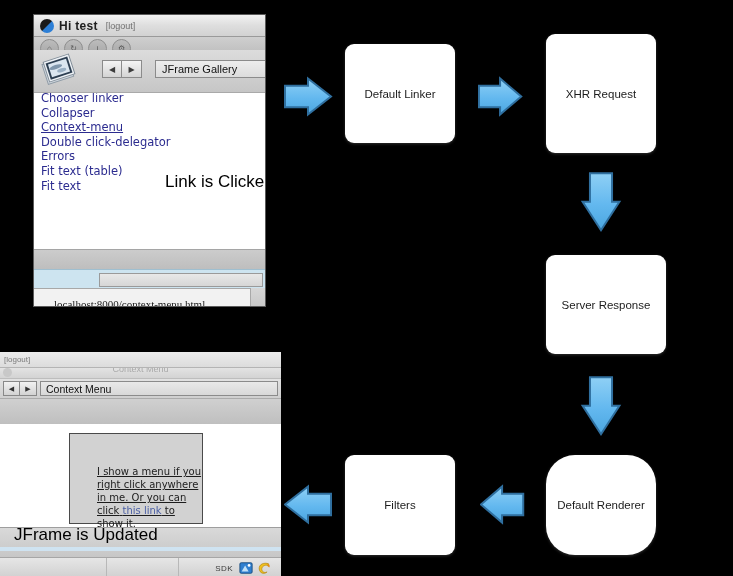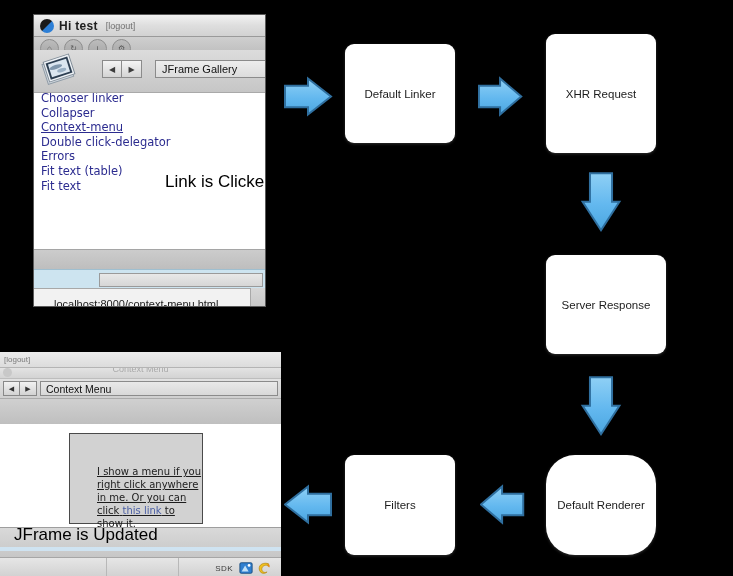--- a/index.html
+++ b/index.html
@@ -108,21 +108,21 @@
   }
   #win1-bottom{
     position:absolute;left:0;top:273px;width:100%;bottom:0;
     background:linear-gradient(to bottom,#d6d6d6,#c9c9c9);
   }
   .url-tooltip{
     position:absolute;left:-1px;top:273px;width:218px;height:32px;
     background:#f2f2f2;border:1px solid #a8a8a8;
     box-sizing:border-box;
     display:flex;align-items:center;padding-left:20px;
-    font-family:Liberation Sans, sans-serif;
+    font-family:Liberation Serif, serif;
     font-size:11px;color:#1a1a1a;
   }
 
   
   #win2{
     left:0px;top:352px;width:281px;height:224px;
     background:#d4d4d4;overflow:hidden;
   }
   #win2-titlebar{
     position:absolute;left:0;top:0;width:100%;height:16px;

